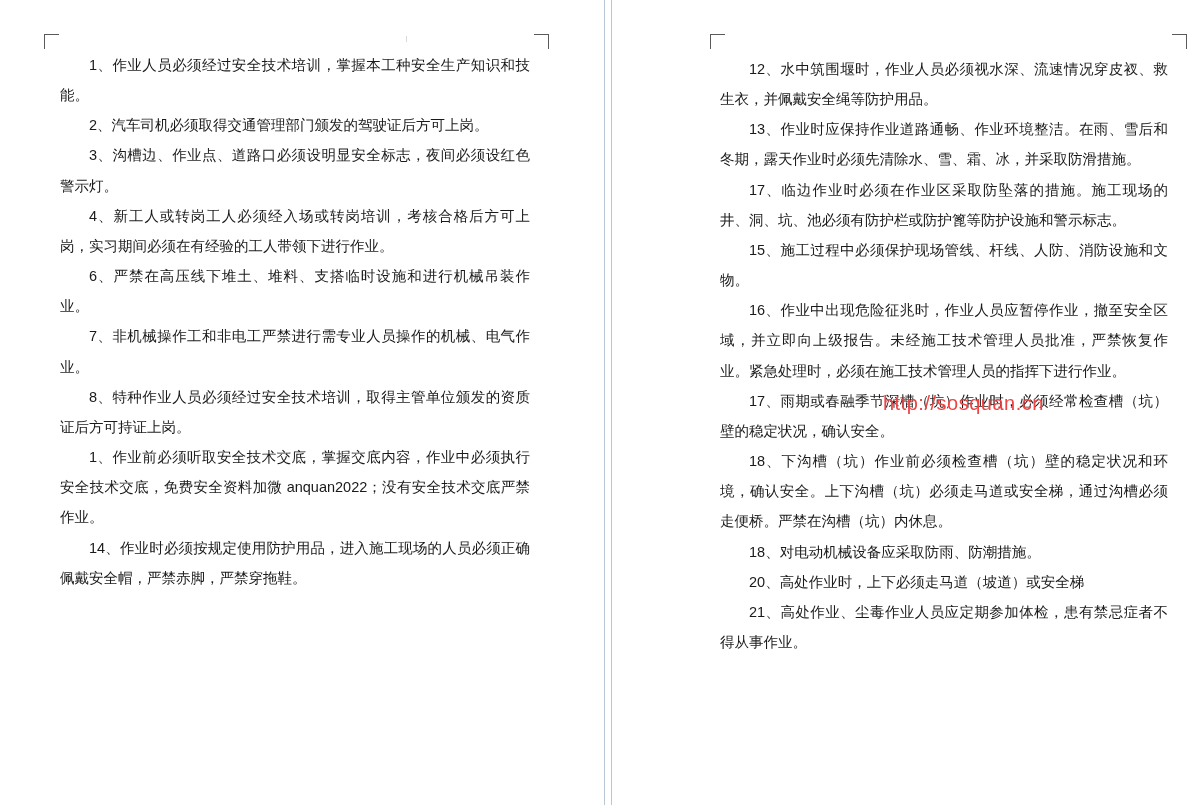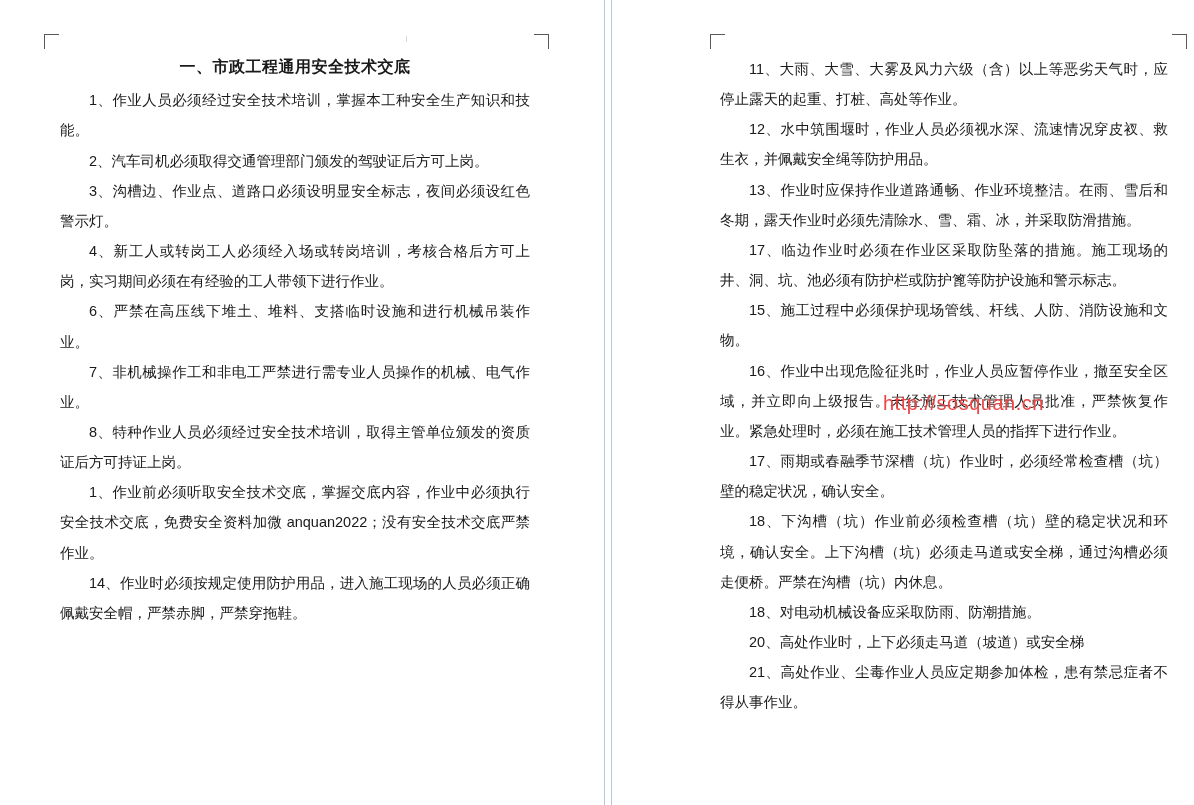--- a/index.html
+++ b/index.html
@@ -100,39 +100,37 @@
 
   <div class="page-gutter gutter-left"></div>
   <div class="page-gutter gutter-right"></div>
 
   <div class="sheet sheet-left">
     <div class="crop tl" style="left:44px; top:34px;"></div>
     <div class="crop tr" style="left:534px; top:34px;"></div>
     <div class="tick" style="left:406px; top:36px;"></div>
 
     <div class="doc-body">
-      <h1 class="doc-title">一、市政工程通用安全技术交底</h1>
       <p class="para">1、作业人员必须经过安全技术培训，掌握本工种安全生产知识和技能。</p>
       <p class="para">2、汽车司机必须取得交通管理部门颁发的驾驶证后方可上岗。</p>
       <p class="para">3、沟槽边、作业点、道路口必须设明显安全标志，夜间必须设红色警示灯。</p>
       <p class="para">4、新工人或转岗工人必须经入场或转岗培训，考核合格后方可上岗，实习期间必须在有经验的工人带领下进行作业。</p>
       <p class="para">6、严禁在高压线下堆土、堆料、支搭临时设施和进行机械吊装作业。</p>
       <p class="para">7、非机械操作工和非电工严禁进行需专业人员操作的机械、电气作业。</p>
       <p class="para">8、特种作业人员必须经过安全技术培训，取得主管单位颁发的资质证后方可持证上岗。</p>
       <p class="para">1、作业前必须听取安全技术交底，掌握交底内容，作业中必须执行安全技术交底，免费安全资料加微 anquan2022；没有安全技术交底严禁作业。</p>
       <p class="para">14、作业时必须按规定使用防护用品，进入施工现场的人员必须正确佩戴安全帽，严禁赤脚，严禁穿拖鞋。</p>
     </div>
   </div>
 
   <div class="sheet sheet-right">
     <div class="crop tl" style="left:98px; top:34px;"></div>
     <div class="crop tr" style="left:560px; top:34px;"></div>
 
     <div class="doc-body">
-      <p class="para">11、大雨、大雪、大雾及风力六级（含）以上等恶劣天气时，应停止露天的起重、打桩、高处等作业。</p>
       <p class="para">12、水中筑围堰时，作业人员必须视水深、流速情况穿皮衩、救生衣，并佩戴安全绳等防护用品。</p>
       <p class="para">13、作业时应保持作业道路通畅、作业环境整洁。在雨、雪后和冬期，露天作业时必须先清除水、雪、霜、冰，并采取防滑措施。</p>
       <p class="para">17、临边作业时必须在作业区采取防坠落的措施。施工现场的井、洞、坑、池必须有防护栏或防护篦等防护设施和警示标志。</p>
       <p class="para">15、施工过程中必须保护现场管线、杆线、人防、消防设施和文物。</p>
       <p class="para">16、作业中出现危险征兆时，作业人员应暂停作业，撤至安全区域，并立即向上级报告。未经施工技术管理人员批准，严禁恢复作业。紧急处理时，必须在施工技术管理人员的指挥下进行作业。</p>
       <p class="para">17、雨期或春融季节深槽（坑）作业时，必须经常检查槽（坑）壁的稳定状况，确认安全。</p>
       <p class="para">18、下沟槽（坑）作业前必须检查槽（坑）壁的稳定状况和环境，确认安全。上下沟槽（坑）必须走马道或安全梯，通过沟槽必须走便桥。严禁在沟槽（坑）内休息。</p>
       <p class="para">18、对电动机械设备应采取防雨、防潮措施。</p>
       <p class="para">20、高处作业时，上下必须走马道（坡道）或安全梯</p>
       <p class="para"> 21、高处作业、尘毒作业人员应定期参加体检，患有禁忌症者不得从事作业。</p>

